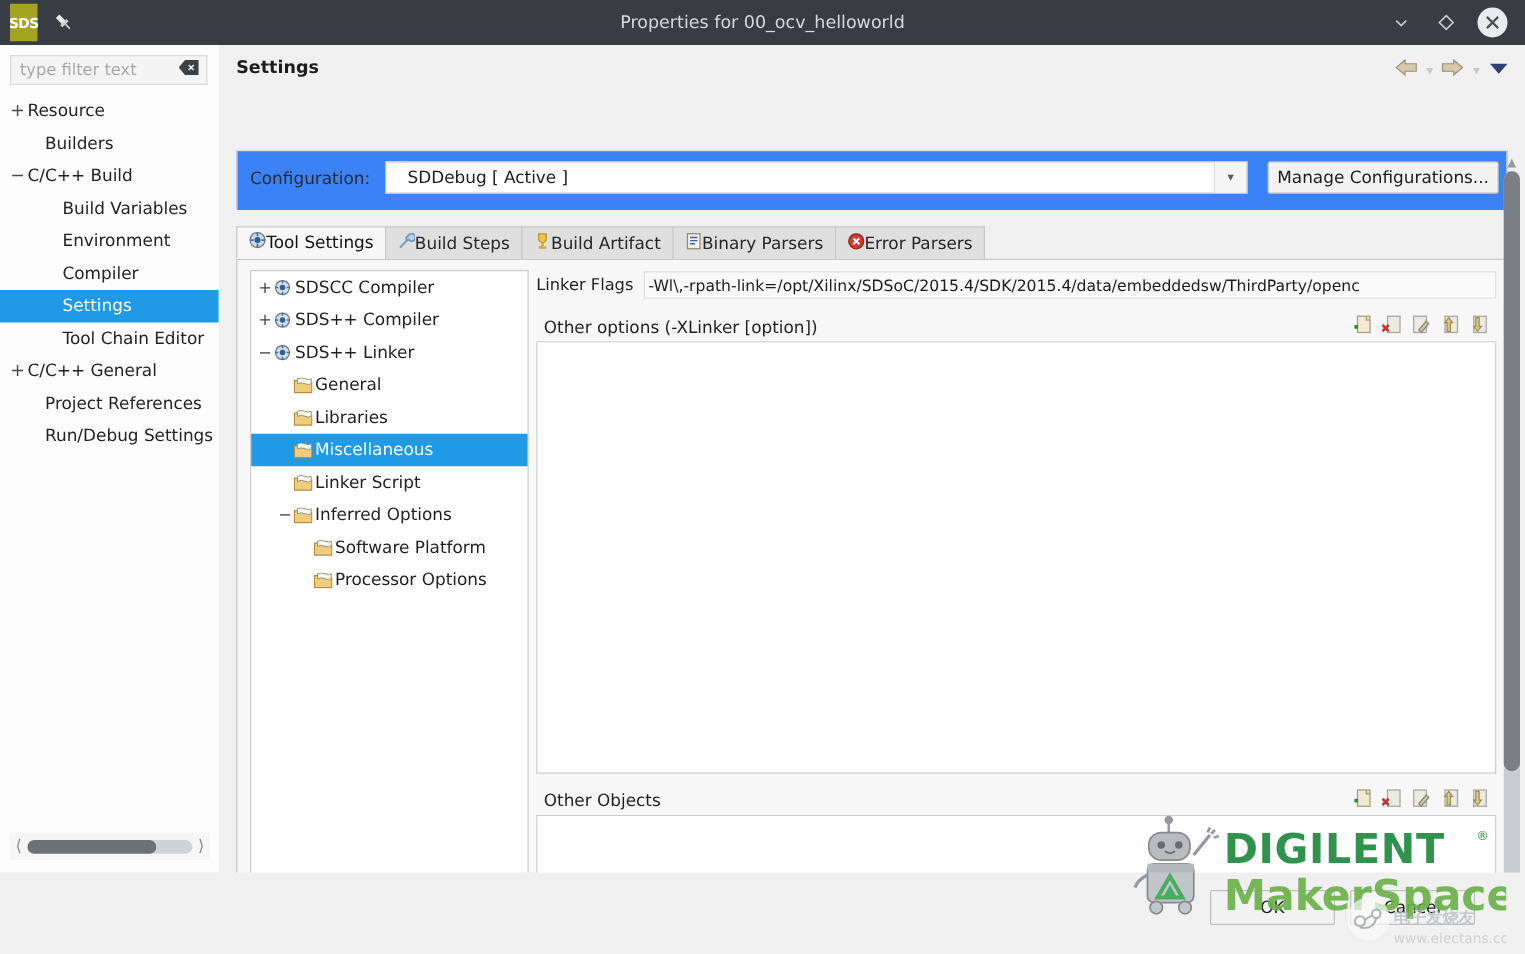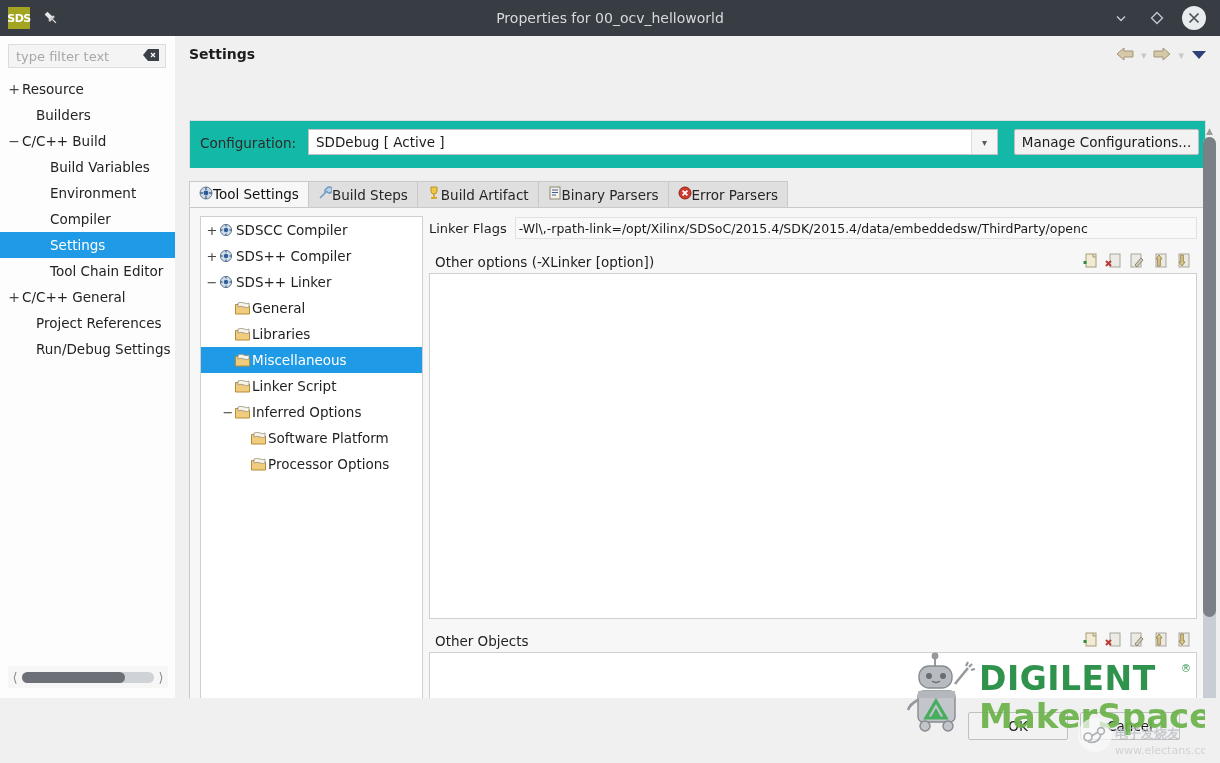--- a/index.html
+++ b/index.html
@@ -13,21 +13,21 @@
   }
   #app { position: relative; width: 1220px; height: 763px; }
 
   
   .titlebar {
     position: absolute; left:0; top:0; width:1220px; height:36px;
     background: #383d43;
     display:flex; align-items:center;
   }
   .tb-logo {
-    margin-left:8px; width:22px; height:22px;
+    margin-left:8px; width:22px; height:30px;
     background:#a3a520; color:#fff;
     font-size:11px; font-weight:bold;
     display:flex; align-items:center; justify-content:center;
     letter-spacing:-0.5px;
   }
   .tb-pin { margin-left:12px; width:18px; height:18px; position:relative; }
   .tb-title {
     position:absolute; left:0; right:0; text-align:center;
     color:#d7dadd; font-size:14px; pointer-events:none;
   }
@@ -74,26 +74,26 @@
   }
   .pagehdr {
     position:absolute; left:14px; top:10px;
     font-size:14px; font-weight:bold; color:#1d1d1d;
   }
   .navbtns { position:absolute; right:12px; top:10px; display:flex; align-items:center; gap:6px; }
   .navchev { color:#c8c8c8; font-size:11px; }
 
   .cfgbar {
     position:absolute; left:14px; top:84px; width:1017px; height:48px;
-    background:#14b8a6; border:1px solid #dcdcdc; border-bottom:none;
+    background:#3b82f6; border:1px solid #dcdcdc; border-bottom:none;
   }
   .cfglabel { position:absolute; left:10px; top:14px; font-size:13.5px; color:#2b2b2b; }
   .cfgcombo {
     position:absolute; left:118px; top:8px; width:690px; height:26px;
-    background:#fff; border:1px solid #c2c2c2; display:flex; align-items:center;
+    background:#fff; border:1px solid #c2c2c2; display:flex; align-items:center;padding-left:10px;
   }
   .cfgcombo .val { padding-left:7px; font-size:13.5px; color:#1b1b1b; }
   .cfgarrow {
     margin-left:auto; width:26px; height:24px; border-left:1px solid #dedede;
     background:#f5f5f5; display:flex; align-items:center; justify-content:center;
     color:#5a5a5a; font-size:10px;
   }
   .mgbtn {
     position:absolute; left:824px; top:8px; width:185px; height:26px;
     background:#f2f2f2; border:1px solid #bdbdbd; border-radius:2px;

